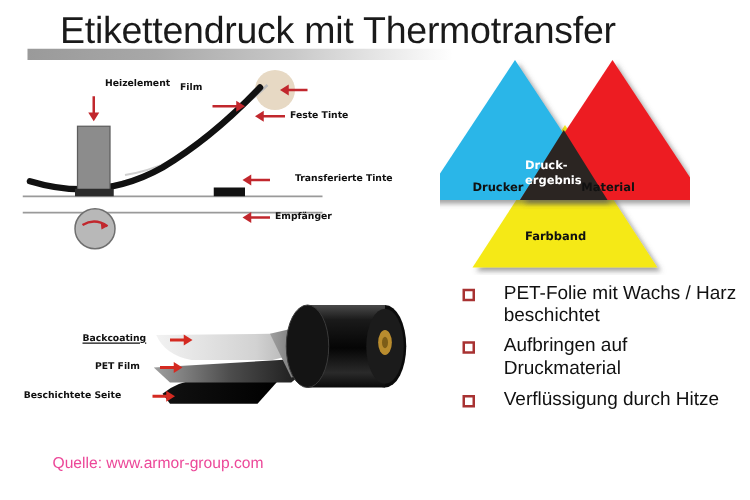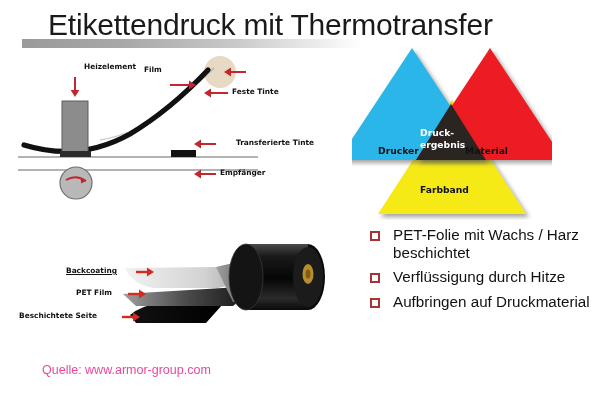--- a/index.html
+++ b/index.html
@@ -110,20 +110,21 @@
   #bullet-list {
     position: absolute;
     left: 370px;
     top: 226px;
     width: 224px;
   }
   .bullet-row {
     display: flex;
     align-items: flex-start;
     margin-bottom: 7px;
+    gap: 10px;
   }
   .bullet-marker {
     flex: 0 0 auto;
     width: 10px;
     height: 10px;
     border: 2px solid #a83232;
     background: #ffffff;
     margin-top: 5px;
     margin-right: 13px;
     box-sizing: border-box;
@@ -289,23 +290,23 @@
 
   <div id="bullet-list">
 
     <div class="bullet-row">
       <span class="bullet-marker"></span>
       <span class="bullet-text">PET-Folie mit Wachs / Harz beschichtet</span>
     </div>
 
     <div class="bullet-row">
       <span class="bullet-marker"></span>
+      <span class="bullet-text">Aufbringen auf Druckmaterial</span>
+    </div>
+
+    <div class="bullet-row">
+      <span class="bullet-marker"></span>
       <span class="bullet-text">Verflüssigung durch Hitze</span>
     </div>
 
-    <div class="bullet-row">
-      <span class="bullet-marker"></span>
-      <span class="bullet-text">Aufbringen auf Druckmaterial</span>
-    </div>
-
   </div>
 
 </div>
 
 </body></html>

